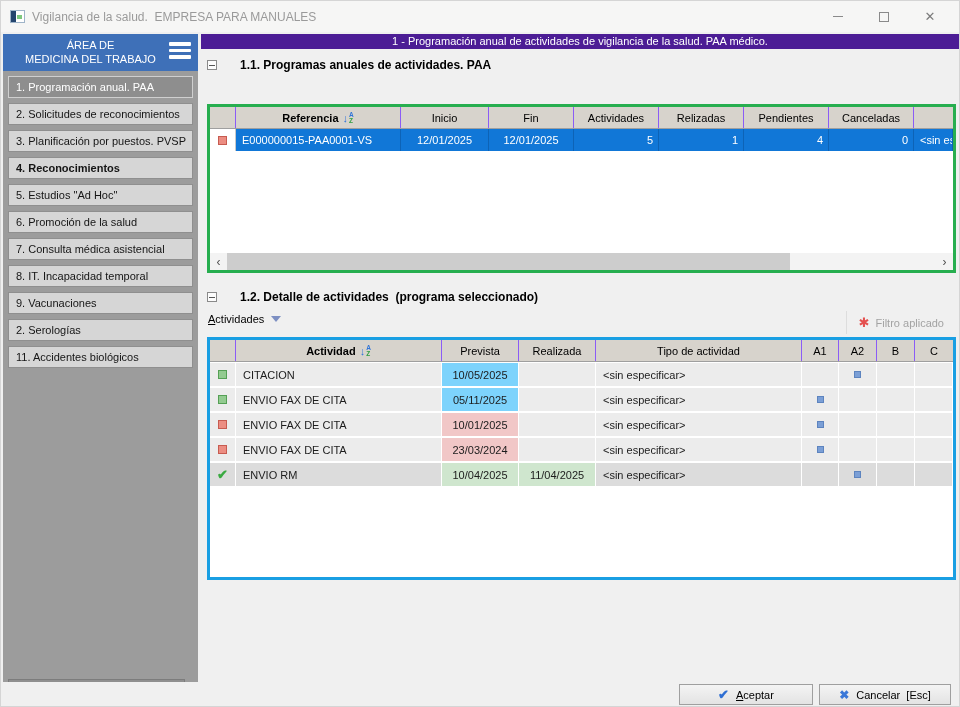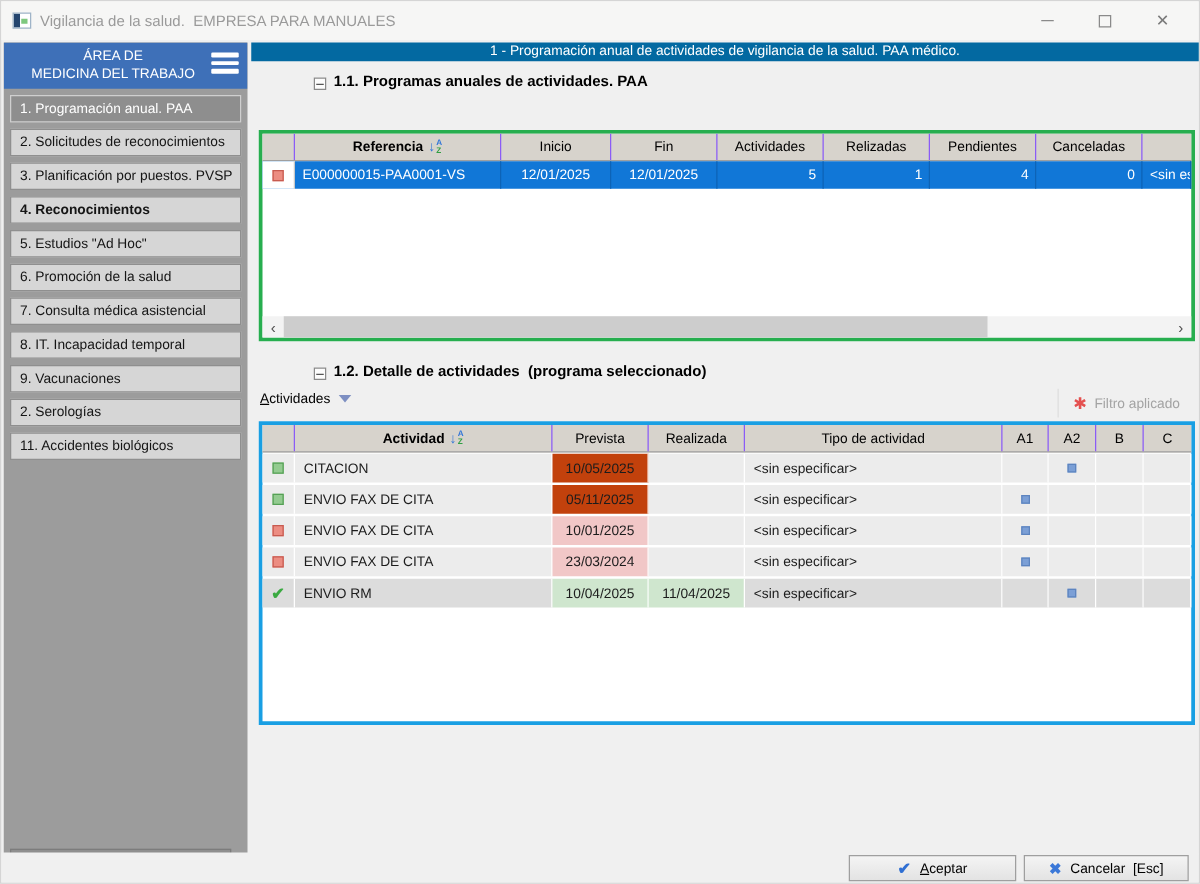--- a/index.html
+++ b/index.html
@@ -35,24 +35,24 @@
     line-height:20px; padding-left:7px; color:#151515; white-space:nowrap; overflow:hidden; }
   .side-item:first-of-type { margin-top:8px; }
   .side-item.selected { background:#8e8e8e; border-color:#cfcfcf; color:#fff; }
   .side-item.bold { font-weight:bold; }
   .side-footer { position:absolute; bottom:-12px; left:5px; right:13px; height:23px;
     background:#8f8f8f; border:1px solid #7c7c7c; color:#dedede; text-align:center; line-height:20px;
     white-space:nowrap; overflow:hidden; }
 
   
   .main { position:absolute; left:200px; top:33px; width:758px; height:650px; background:#f0f0f0; }
-  .main-titlebar { position:absolute; top:0; left:0; right:0; height:15px; background:#0369a1;
+  .main-titlebar { position:absolute; top:0; left:0; right:0; height:15px; background:#4c1d95;
     color:#fff; text-align:center; line-height:15px; font-size:11px; white-space:nowrap; overflow:hidden; }
 
-  .section-head { position:absolute; left:6px; display:flex; align-items:flex-end; gap:6px;margin-left:44px; }
+  .section-head { position:absolute; left:6px; display:flex; align-items:center; gap:23px; }
   .sec1 { top:24px; } .sec2 { top:256px; }
   .collapse-box { width:10px; height:10px; border:1px solid #8a8a8a; background:#fcfcfc;
     display:flex; align-items:center; justify-content:center; flex:0 0 auto; }
   .collapse-box i { width:6px; height:1px; background:#555; }
   .section-title { font-weight:bold; font-size:12px; white-space:pre; }
 
   .dropdown-btn { position:absolute; top:43px; left:7px; width:163px; height:23px;
     background:#f0f0f0; border:1px solid #b3b3b3; display:flex; align-items:center;
     justify-content:center; gap:9px; }
   .u-first::first-letter { text-decoration:underline; }
@@ -107,21 +107,21 @@
   .c2-0{width:26px;} .c2-1{width:206px;} .c2-2{width:77px;} .c2-3{width:77px;}
   .c2-4{width:206px;} .c2-5{width:37px;} .c2-6{width:38px;} .c2-7{width:38px;} .c2-8{width:38px; border-right:none;}
 
   .t2body { padding-top:1px; }
   .t2row { display:flex; height:23px; margin-bottom:2px; }
   .t2row .td { display:flex; align-items:center; background:#ececec; border-right:1px solid #fff;
     overflow:hidden; white-space:nowrap; color:#1c1c1c; }
   .t2row .td.icon { justify-content:center; }
   .t2row .td.left { padding-left:7px; }
   .t2row .td.center { justify-content:center; }
-  .t2row .td.ok { background:#c2410c; }
+  .t2row .td.ok { background:#7dd3fc; }
   .t2row .td.late { background:#f1c7c7; }
   .t2row.sel .td { background:#dcdcdc; }
   .t2row.sel .td.ok { background:#cfe6ce; }
 
   
   .footer { position:absolute; left:0; right:0; bottom:0; height:24px; background:#f0f0f0; }
   .fbtn { position:absolute; top:2px; height:21px; background:linear-gradient(#f4f4f4,#e3e3e3);
     border:1px solid #9f9f9f; display:flex; align-items:center; justify-content:center; gap:7px; }
   .btn-accept { left:678px; width:134px; }
   .btn-cancel { left:818px; width:132px; }

